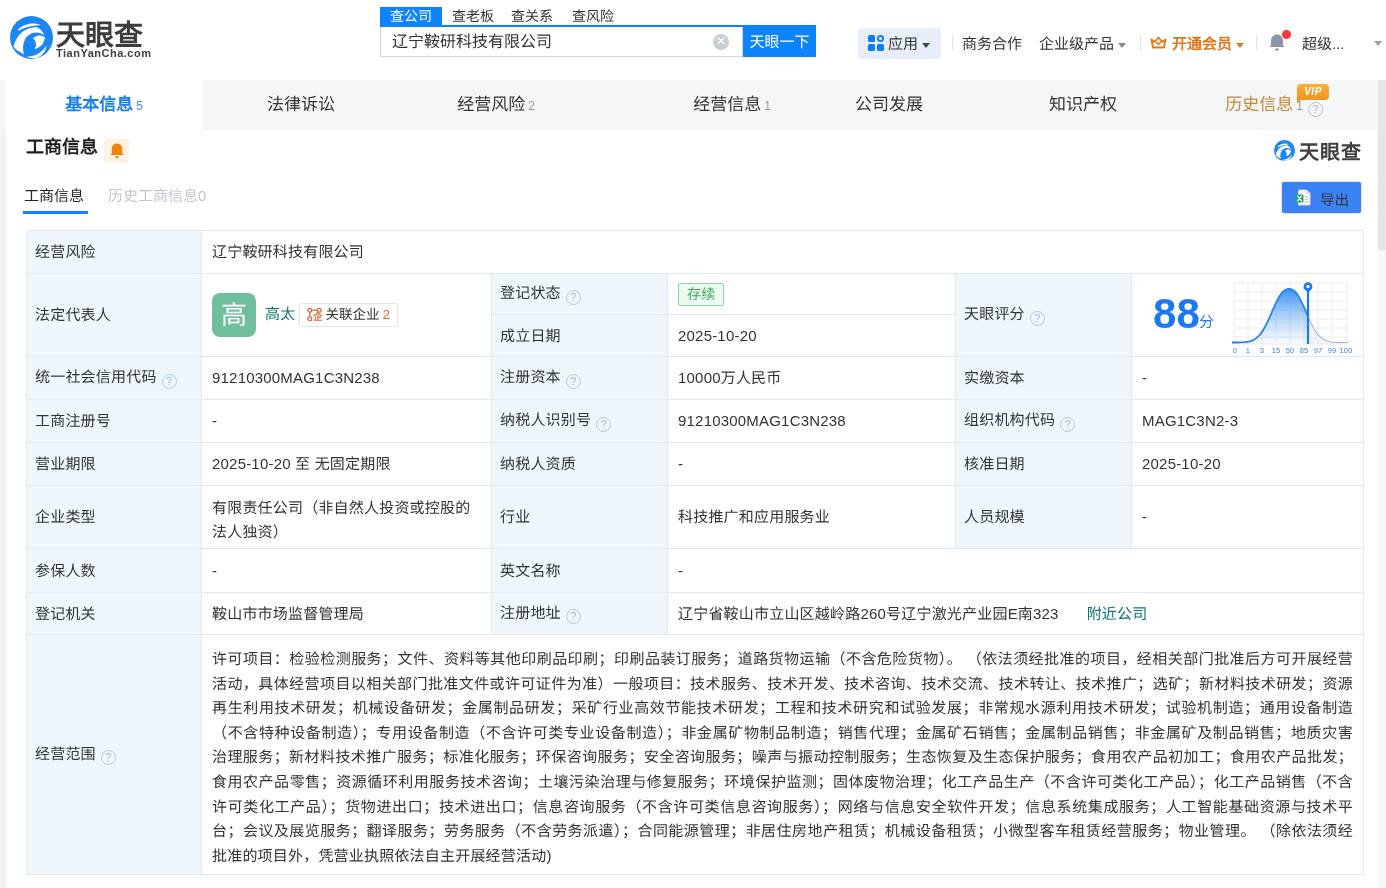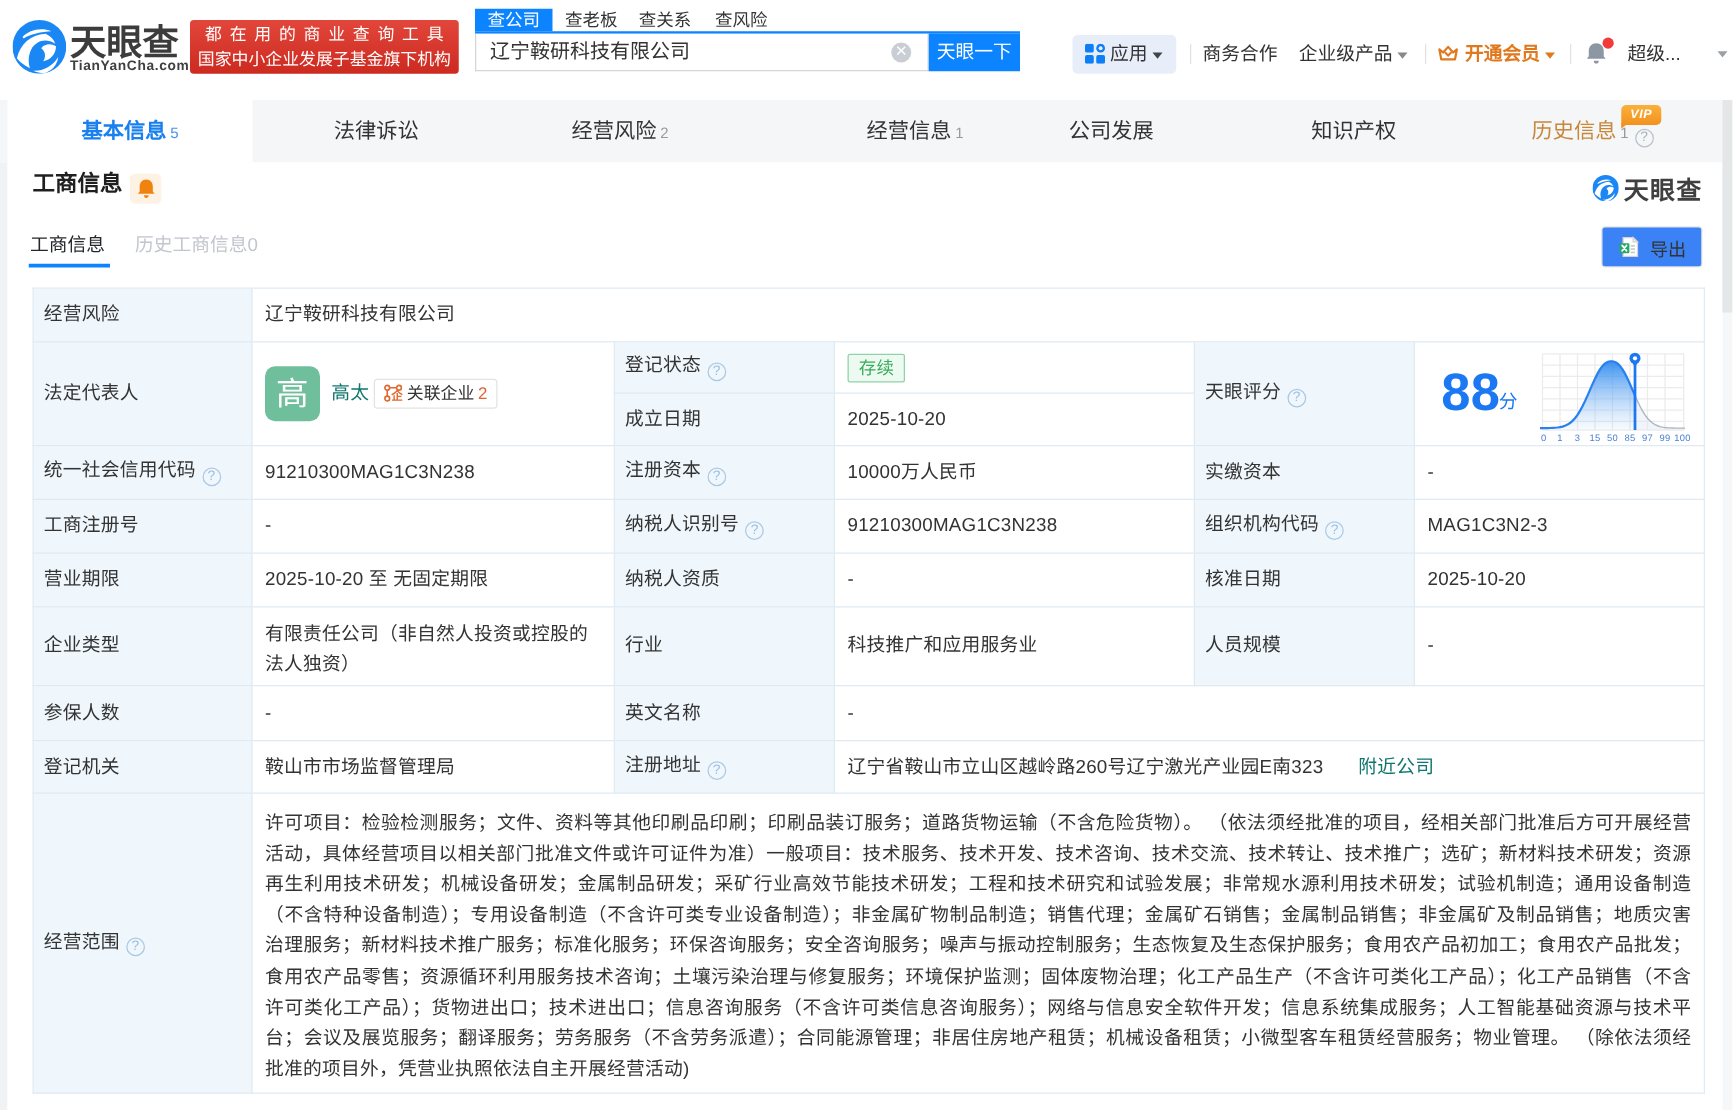--- a/index.html
+++ b/index.html
@@ -65,24 +65,20 @@
 <div id="header">
   <svg class="abs" style="left:10px;top:16px" width="43" height="43" viewBox="0 0 43 43">
     <circle cx="21.5" cy="21.5" r="21.5" fill="#1b87f5"></circle>
     <path d="M8,13.5 C13,8 23,5.5 31,9 C24,9.2 13,11.5 9,14.8 Z" fill="#fff"></path>
     <path d="M3.5,30.5 C6.5,19 14,12 26.5,11 C30.5,12.8 33.2,15.8 34.2,19 C26.5,14 18.5,17 15,23.5 C12.5,28.5 12.5,33.5 14,38.5 C9.5,36 5.5,33.5 3.5,30.5 Z" fill="#fff"></path>
     <path d="M23,22.5 C26,18.5 31.5,18.8 34.8,21 C34.8,27 30.5,32 24.5,33 C27,29.5 26.3,25 23,22.5 Z" fill="#fff"></path>
     <path d="M16.5,40.5 C24,41 32,37 36.5,29.5 C36,36 31.5,40.5 25.5,42.5 C22.5,42.5 19,41.8 16.5,40.5 Z" fill="#fff"></path>
   </svg>
   <div id="logo-txt">天眼查</div>
   <div id="logo-sub">TianYanCha.com</div>
-  <div id="redbadge">
-      <div class="l1">都在用的商业查询工具</div>
-      <div class="l2">国家中小企业发展子基金旗下机构</div>
-    </div>
   <div id="stab-active">查公司</div>
   <div class="stab" style="left:452px;">查老板</div>
   <div class="stab" style="left:511px;">查关系</div>
   <div class="stab" style="left:572px;">查风险</div>
   <div id="sline"></div>
   <div id="sinput">辽宁鞍研科技有限公司</div>
   <div id="sclear">✕</div>
   <div id="sbtn">天眼一下</div>
   <div id="appchip"></div>
   <svg class="abs" style="left:868px;top:35px" width="16" height="16" viewBox="0 0 16 16">

